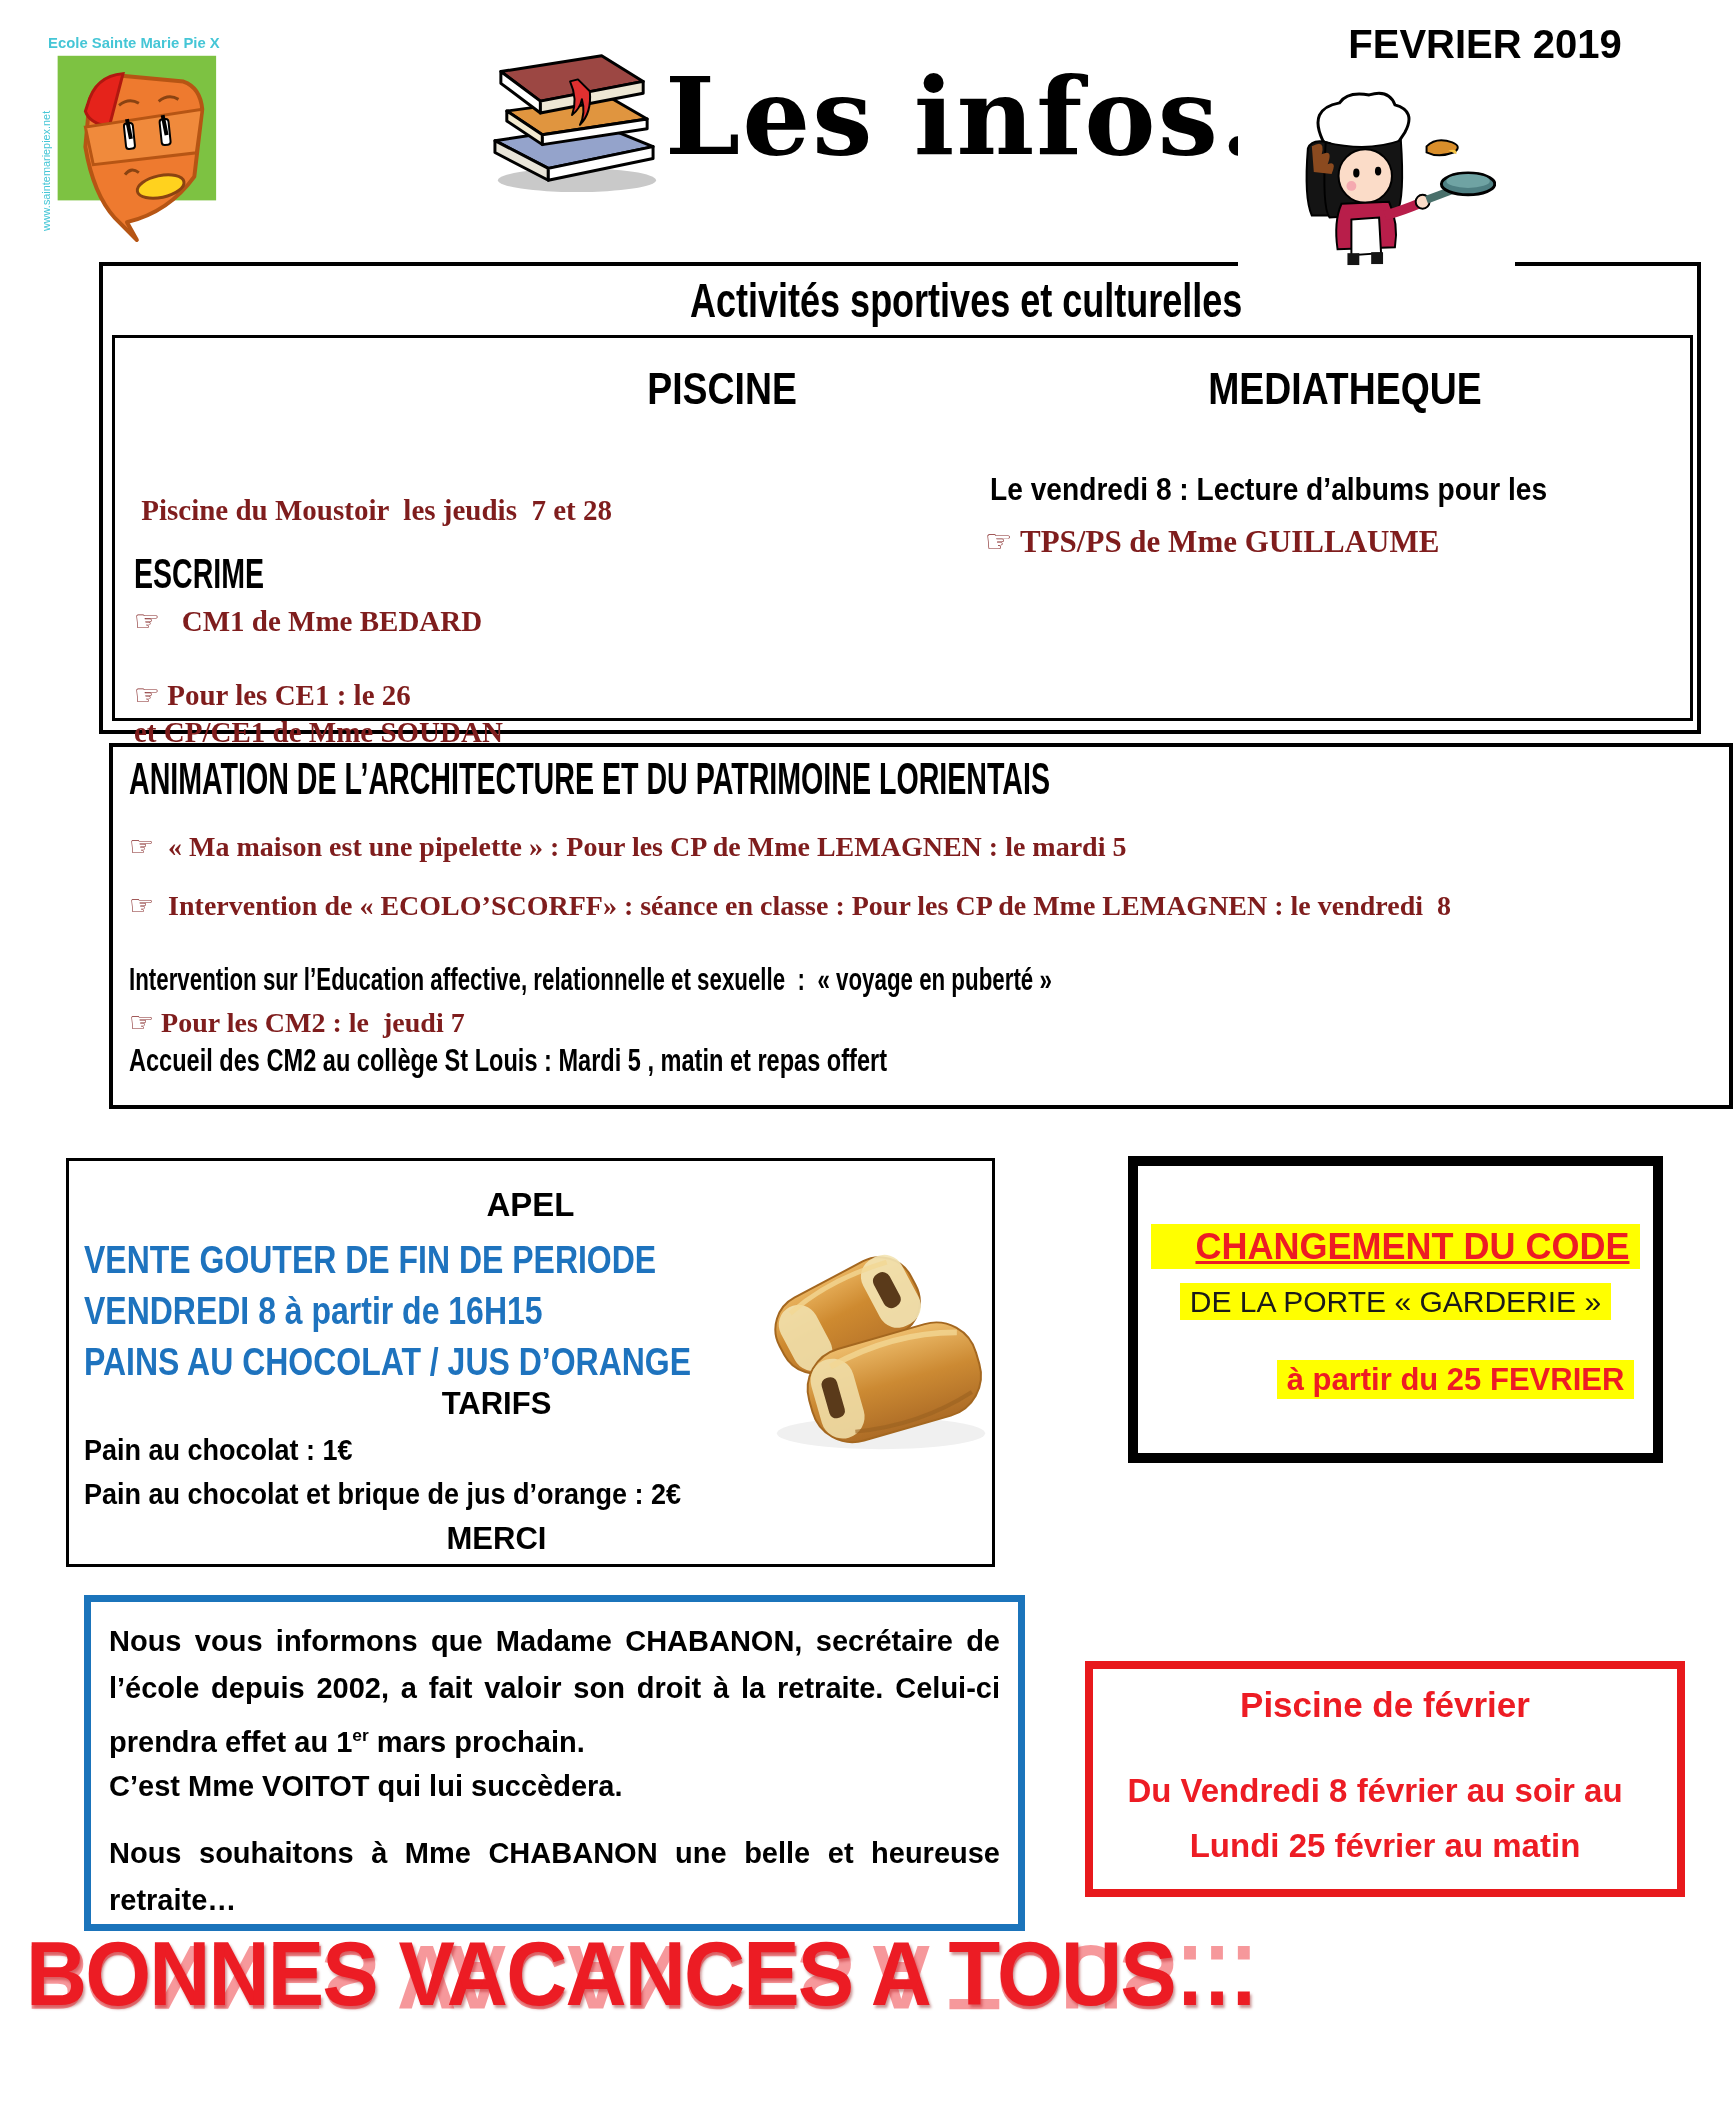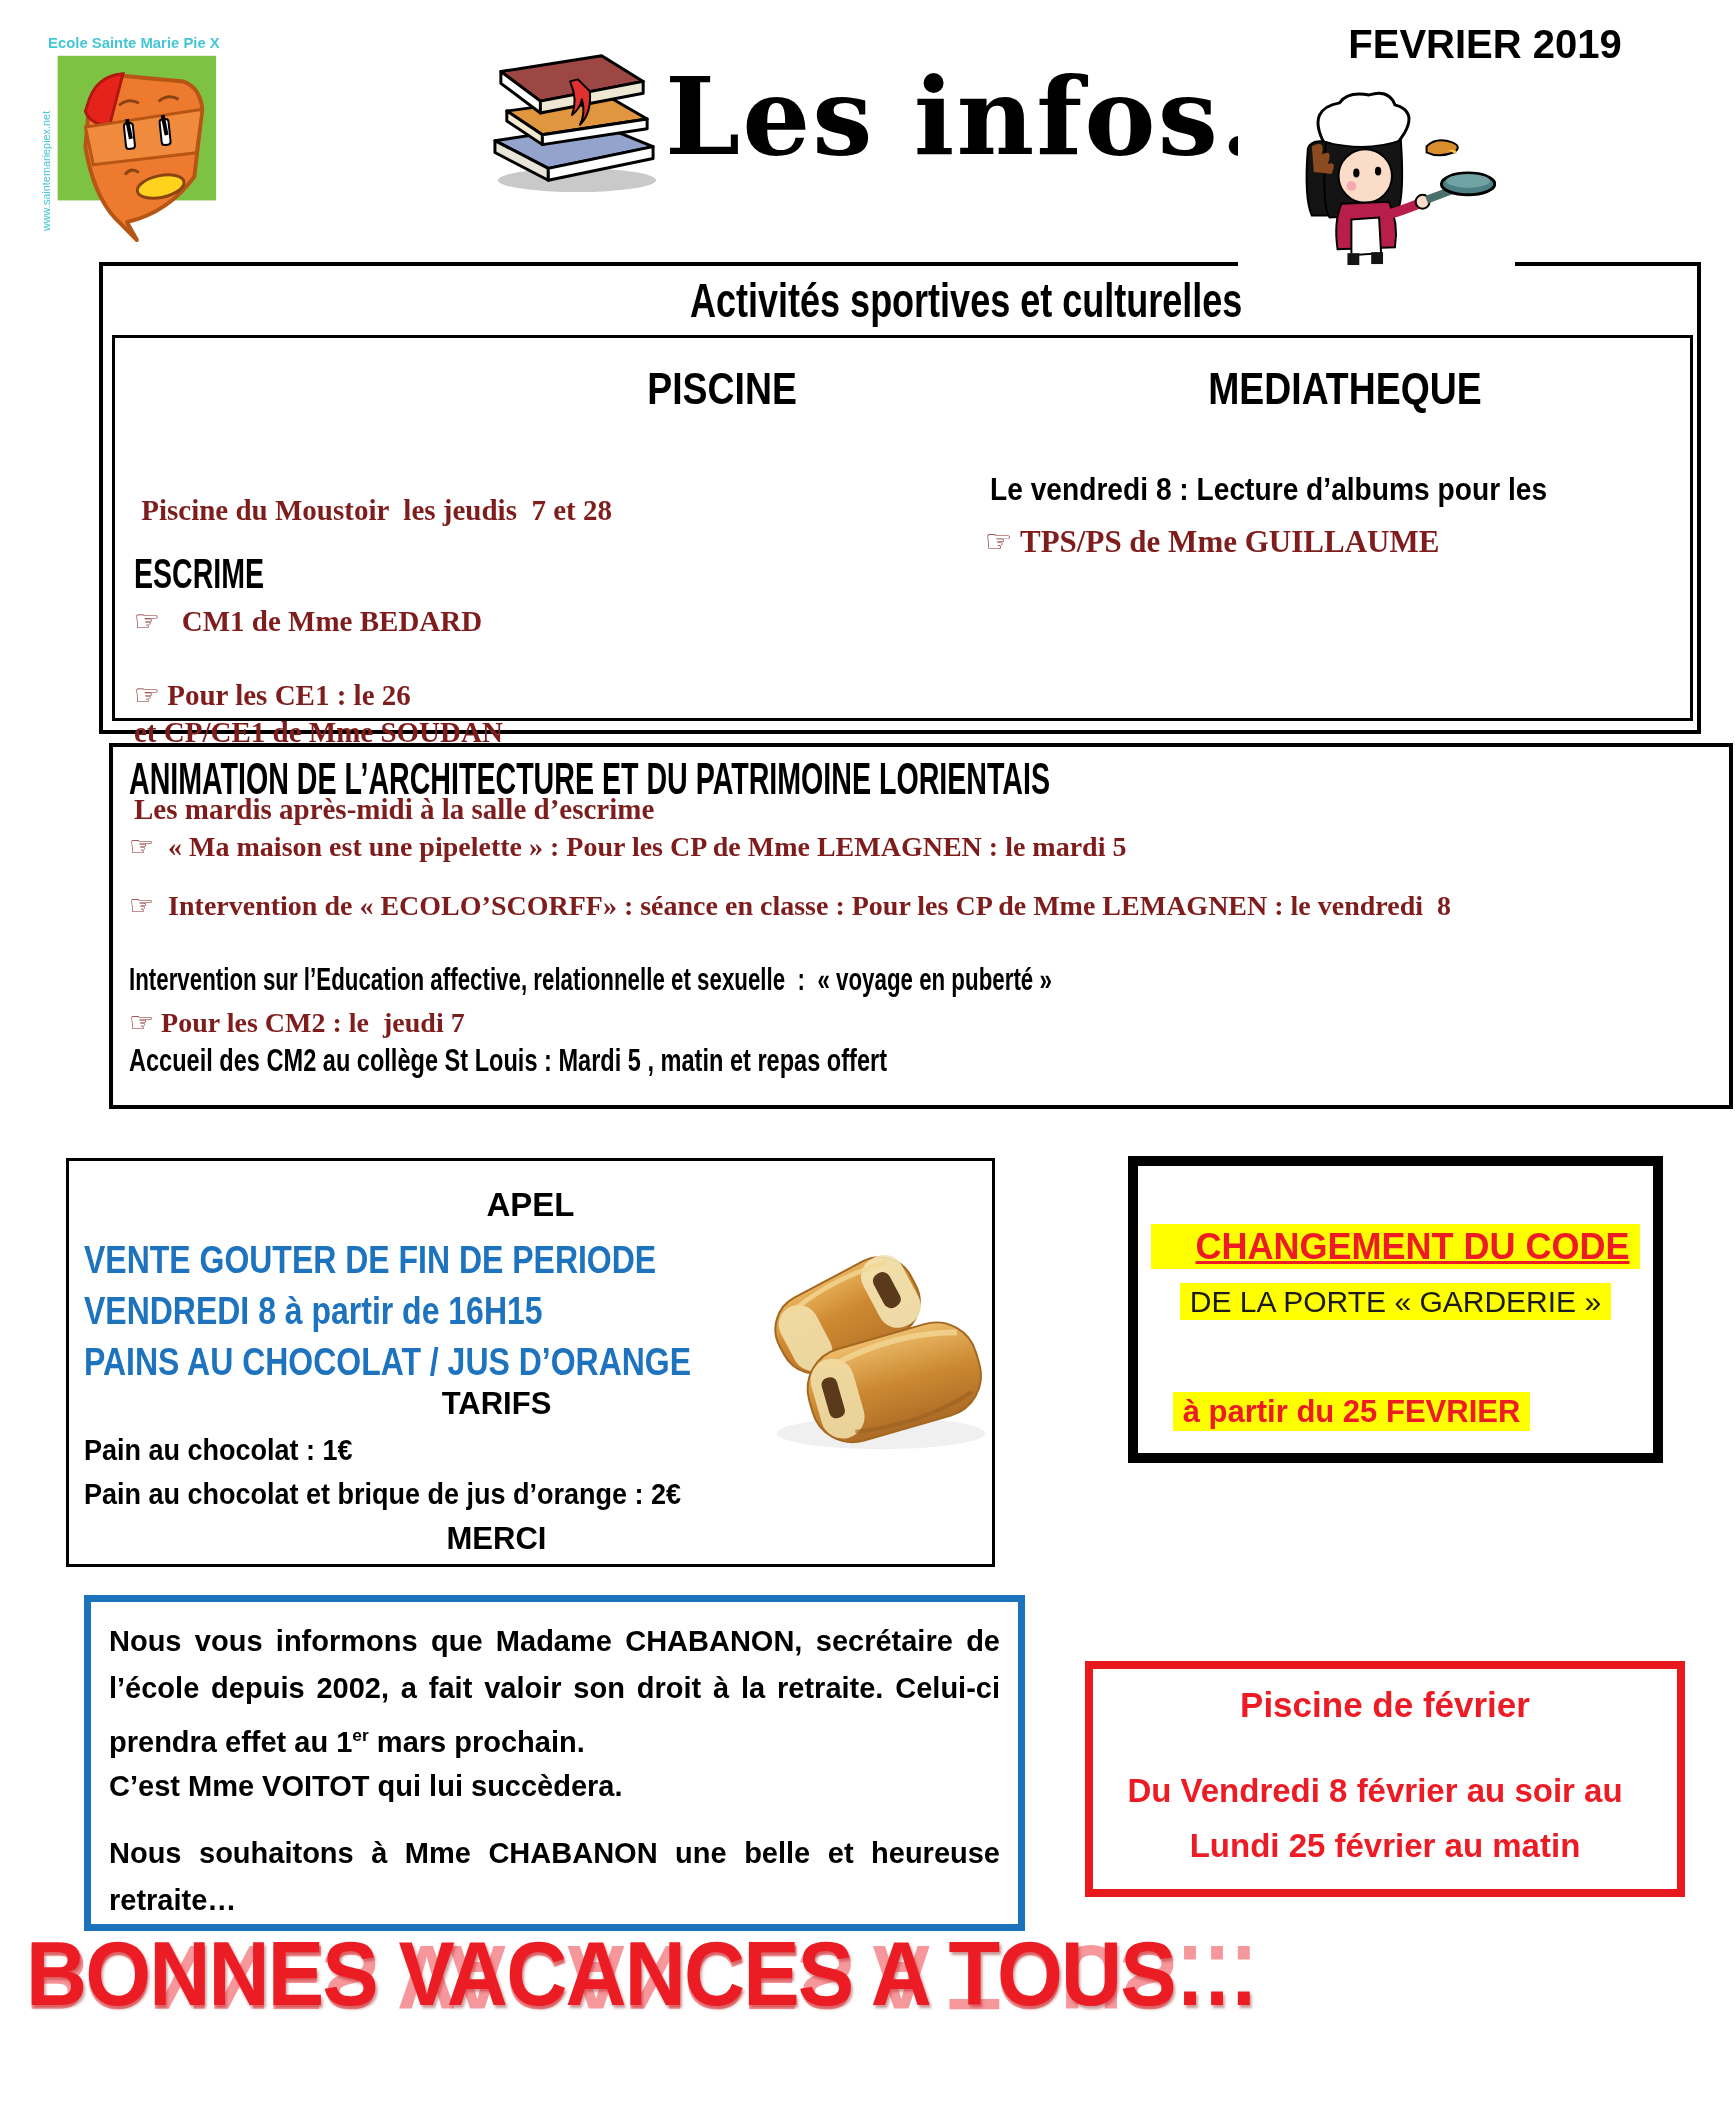--- a/index.html
+++ b/index.html
@@ -118,21 +118,20 @@
     <div> Piscine du Moustoir  les jeudis  7 et 28</div>
     <div>☞   CM1 de Mme BEDARD</div>
     <div>et CP/CE1 de Mme SOUDAN</div>
   </div>
 
   <div class="abs sans" style="left:134px;top:550px;font-size:42px;">
     <span class="condl" style="transform:scaleX(0.68);">ESCRIME</span>
   </div>
   <div class="abs serif pre" style="left:134px;top:600px;font-size:29px;line-height:38px;">
     <div>☞ Pour les CE1 : le 26</div>
-    <div>Les mardis après-midi à la salle d’escrime</div>
   </div>
 
   <div class="abs sans center" style="left:1030px;top:364px;width:630px;font-size:44px;">
     <span class="condc" style="transform:scaleX(0.85);">MEDIATHEQUE</span>
   </div>
   <div class="abs sans" style="left:990px;top:471px;font-size:32px;">
     <span class="condl" style="transform:scaleX(0.88);">Le vendredi 8 : Lecture d’albums pour les</span>
   </div>
   <div class="abs serif pre" style="left:985px;top:523px;font-size:31px;">☞ TPS/PS de Mme GUILLAUME</div>
 
@@ -195,21 +194,21 @@
       <path d="M86,190 Q150,202 210,184" stroke="#9A6020" stroke-width="4" fill="none" opacity="0.6"></path>
     </g>
   </svg>
 
   <div class="abs center" style="left:1138px;top:1226px;width:515px;">
     <span class="sans hl red" style="font-size:36px;text-decoration:underline;padding-left:44px;">CHANGEMENT DU CODE</span>
   </div>
   <div class="abs center" style="left:1138px;top:1285px;width:515px;">
     <span class="sans hl" style="font-size:30px;font-weight:normal;color:#1a1a1a;">DE LA PORTE « GARDERIE »</span>
   </div>
-  <div class="abs center" style="left:1094px;top:1362px;width:515px;margin-top:32px;">
+  <div class="abs center" style="left:1198px;top:1362px;width:515px;">
     <span class="sans hl red" style="font-size:31px;">à partir du 25 FEVRIER</span>
   </div>
 
   <div class="abs sans justify" style="left:109px;top:1618px;width:891px;font-size:29px;line-height:47px;">
     <span> Nous vous informons que Madame CHABANON, secrétaire de l’école depuis 2002, a fait valoir son droit à la retraite. Celui-ci prendra effet au 1</span><sup>er</sup><span> mars prochain.</span>
   </div>
   <div class="abs sans" style="left:109px;top:1770px;width:891px;font-size:29px;">C’est Mme VOITOT qui lui succèdera.</div>
   <div class="abs sans justify" style="left:109px;top:1830px;width:891px;font-size:29px;line-height:47px;">Nous souhaitons à Mme CHABANON une belle et heureuse retraite…</div>
 
   <div class="abs sans center red" style="left:1093px;top:1685px;width:584px;font-size:35px;">Piscine de février</div>

